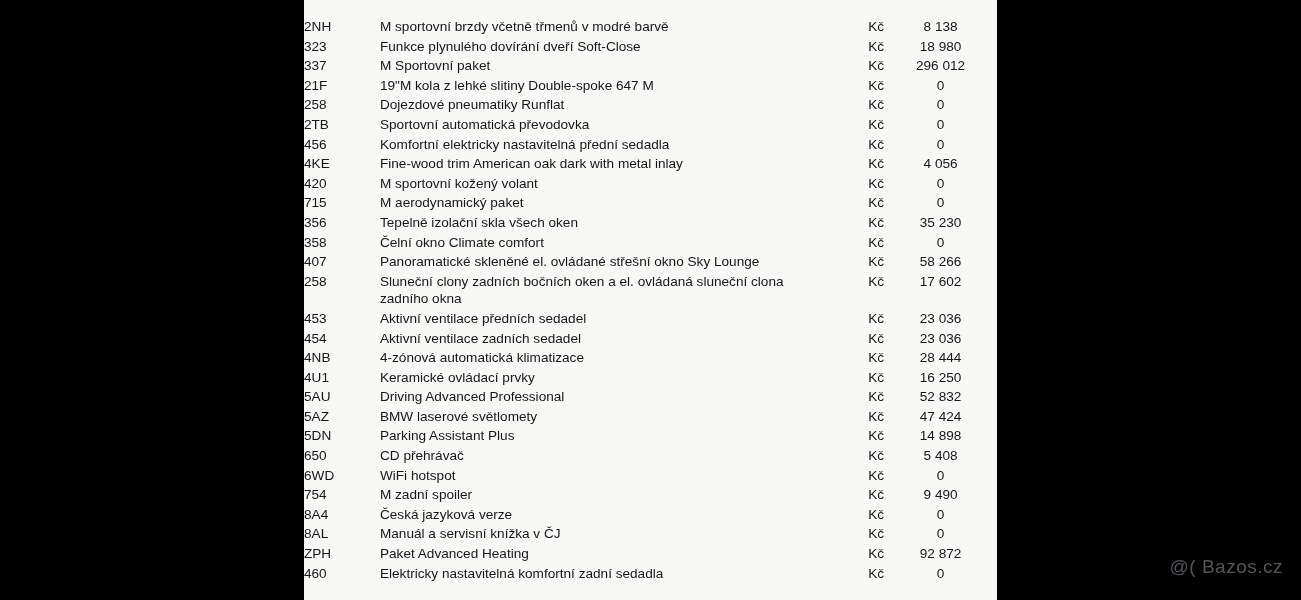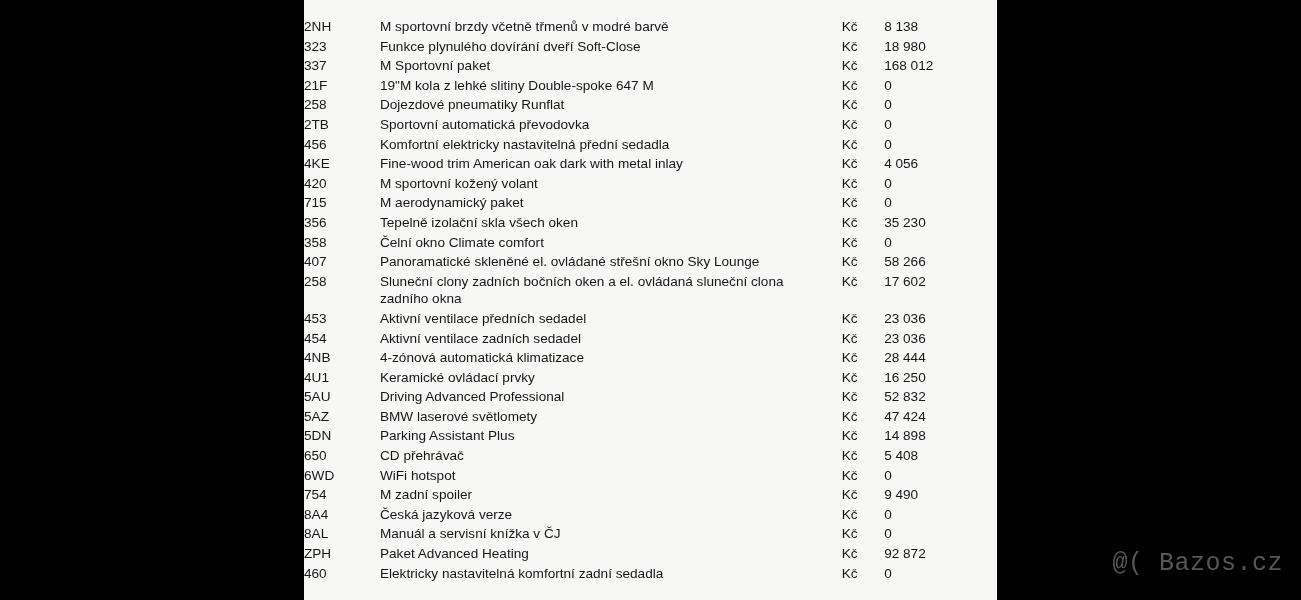--- a/index.html
+++ b/index.html
@@ -49,36 +49,36 @@
   td.code {
     width: 66px;
     padding-left: 30px;
   }
   td.desc {
     width: 378px;
     padding-right: 6px;
   }
   td.cur {
     width: 60px;
-    text-align: center;
+    text-align: right;
   }
   td.price {
     width: 98px;
-    text-align: left;
+    text-align: center;
     padding-right: 73px;
     white-space: nowrap;
   }
   #watermark {
     position: absolute;
     right: 18px;
     bottom: 22px;
     color: #55565a;
-    font-size: 25px;
+    font-size: 19px;
     letter-spacing: 0.5px;
-    font-family: Liberation Mono, monospace;
+    font-family: Liberation Sans, sans-serif;
     user-select: none;
   }
 </style>
 </head>
 <body>
 
 <div id="page">
   <div id="sheet">
     <table id="options-table">
       <tbody>
@@ -91,21 +91,21 @@
           <tr>
             <td class="code">323</td>
             <td class="desc">Funkce plynulého dovírání dveří Soft-Close</td>
             <td class="cur">Kč</td>
             <td class="price">18 980</td>
           </tr>
           <tr>
             <td class="code">337</td>
             <td class="desc">M Sportovní paket</td>
             <td class="cur">Kč</td>
-            <td class="price">168 012</td>
+            <td class="price">296 012</td>
           </tr>
           <tr>
             <td class="code">21F</td>
             <td class="desc">19"M kola z lehké slitiny Double-spoke 647 M</td>
             <td class="cur">Kč</td>
             <td class="price">0</td>
           </tr>
           <tr>
             <td class="code">258</td>
             <td class="desc">Dojezdové pneumatiky Runflat</td>

